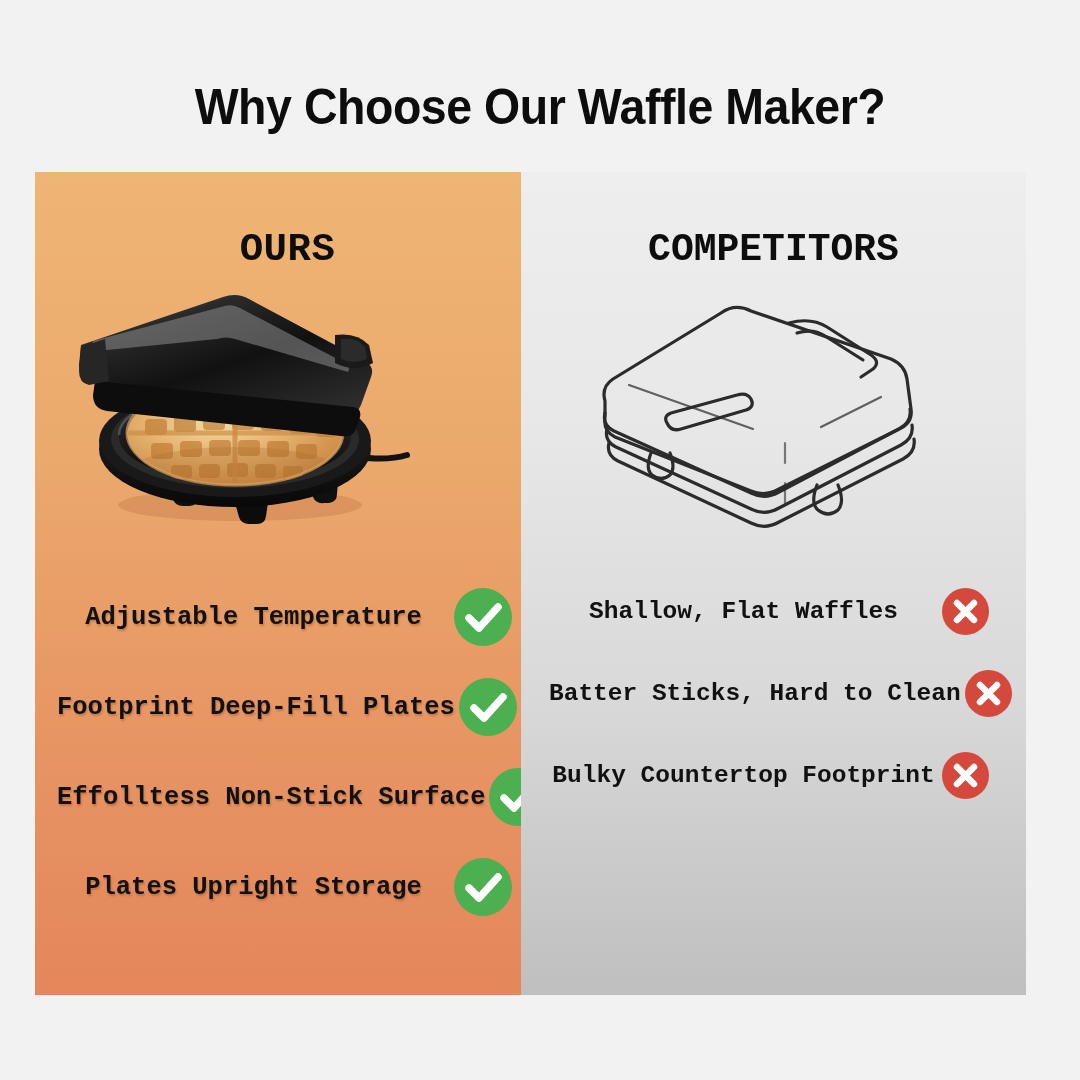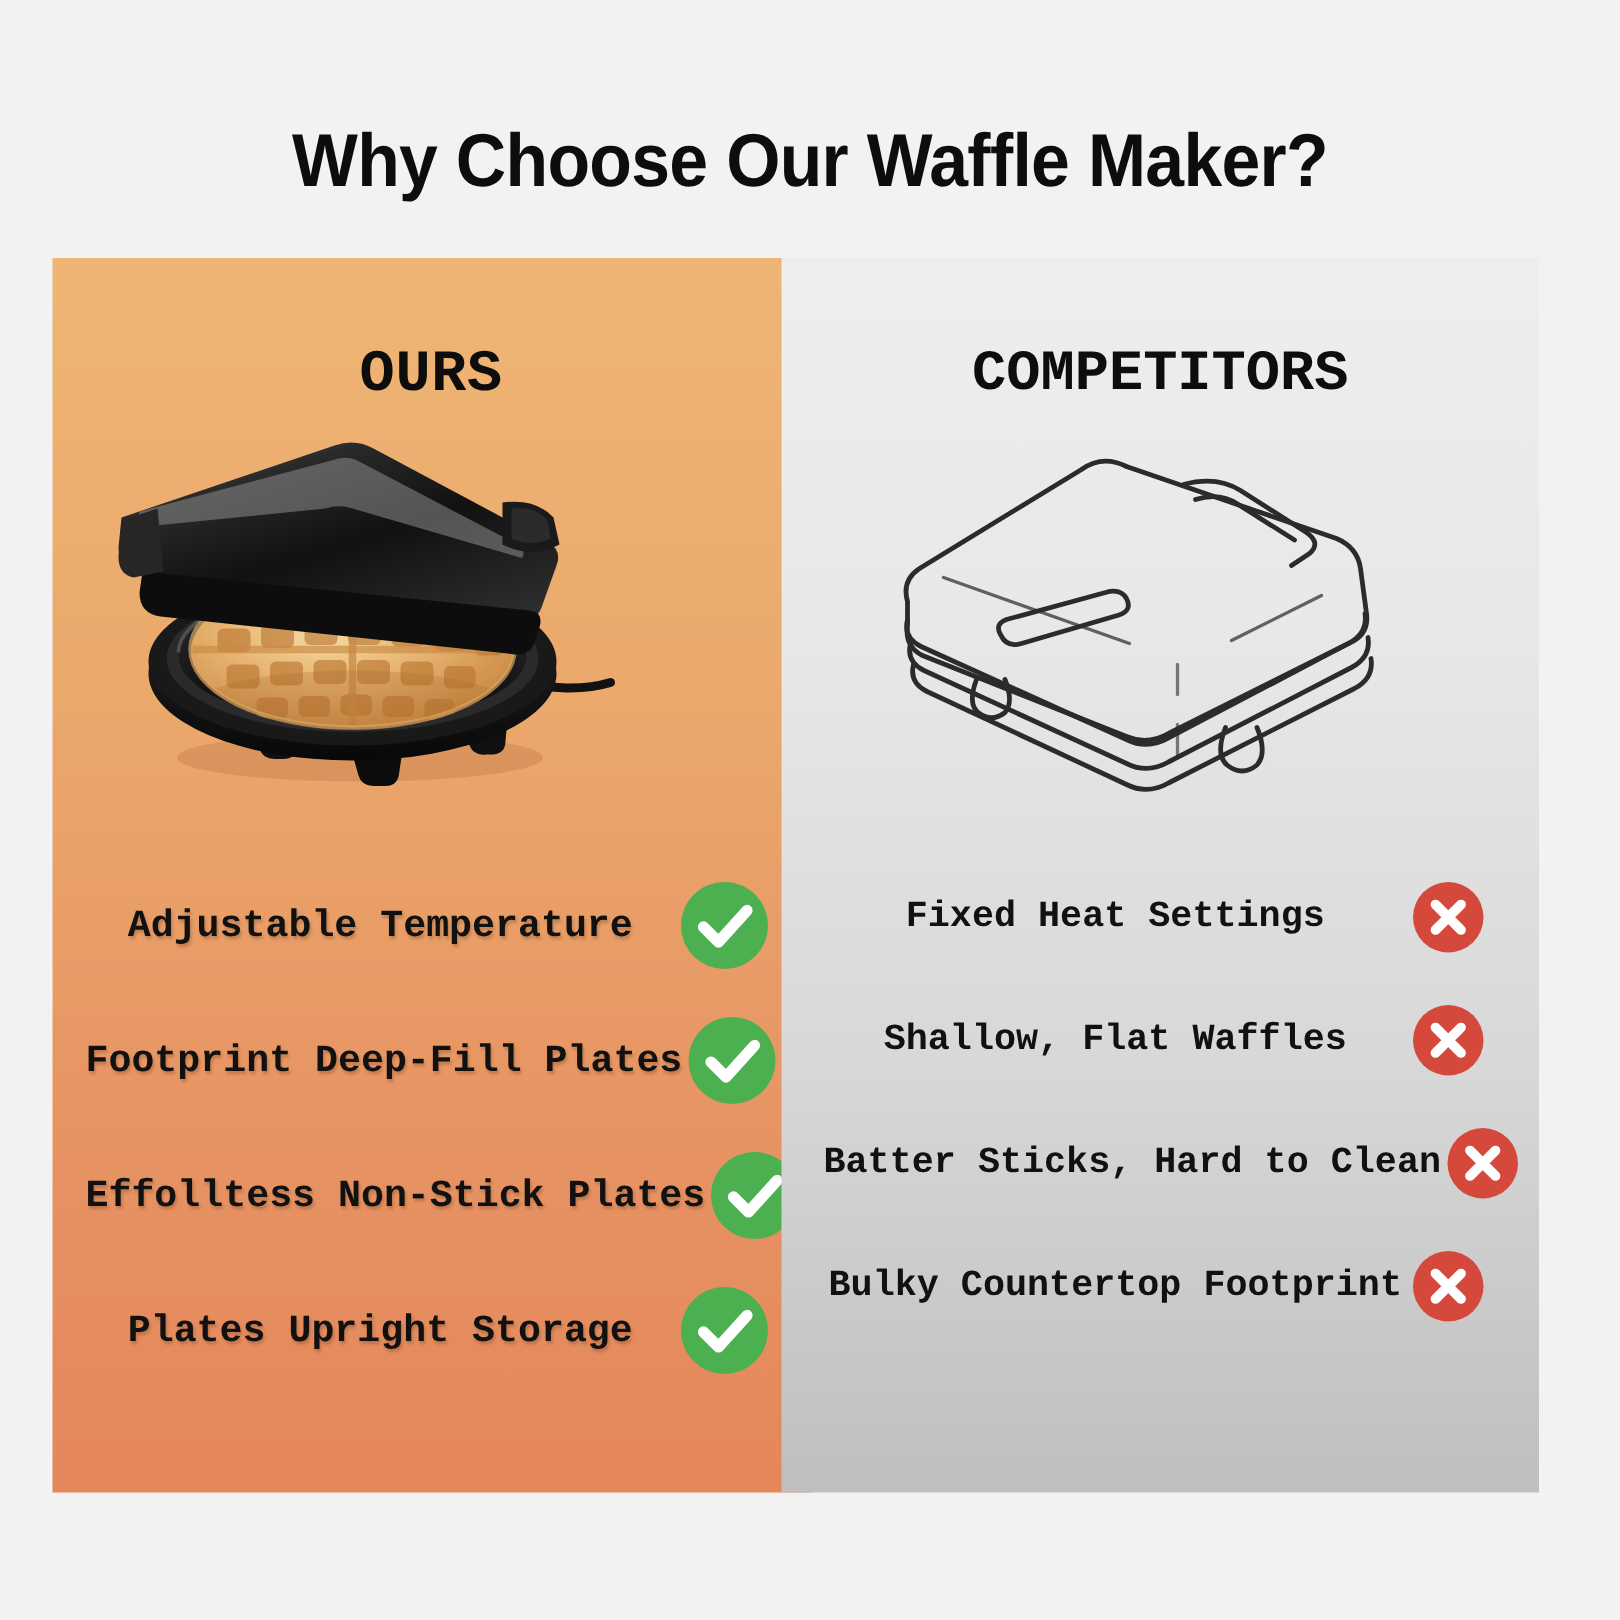--- a/index.html
+++ b/index.html
@@ -250,21 +250,21 @@
     <div class="row">
       <span class="row-label">Footprint Deep-Fill Plates</span>
       <span class="mark mark-check">
         <svg viewBox="0 0 58 58" width="58" height="58" xmlns="http://www.w3.org/2000/svg">
           <path d="M15 30 L25 40 L44 19" stroke="#ffffff" stroke-width="7.5" fill="none" stroke-linecap="round" stroke-linejoin="round"></path>
         </svg>
       </span>
     </div>
 
     <div class="row">
-      <span class="row-label">Effolltess Non-Stick Plates</span>
+      <span class="row-label">Effolltess Non-Stick Surface</span>
       <span class="mark mark-check">
         <svg viewBox="0 0 58 58" width="58" height="58" xmlns="http://www.w3.org/2000/svg">
           <path d="M15 30 L25 40 L44 19" stroke="#ffffff" stroke-width="7.5" fill="none" stroke-linecap="round" stroke-linejoin="round"></path>
         </svg>
       </span>
     </div>
 
     <div class="row">
       <span class="row-label">Plates Upright Storage</span>
       <span class="mark mark-check">
@@ -304,28 +304,20 @@
         <path d="M108 108 L232 152" stroke-width="2.2" opacity="0.72"></path>
         <path d="M300 150 L360 120" stroke-width="2.2" opacity="0.72"></path>
         <path d="M264 166 L264 186" stroke-width="2.2" opacity="0.6"></path>
         <path d="M264 206 L264 226" stroke-width="2.2" opacity="0.6"></path>
       </g>
     </svg>
   </div>
 
   <div class="rows" id="rows-competitors">
 
-    <div class="row">
-      <span class="row-label">Fixed Heat Settings</span>
-      <span class="mark mark-cross">
-        <svg viewBox="0 0 47 47" width="47" height="47" xmlns="http://www.w3.org/2000/svg">
-          <path d="M15 15 L32 32 M32 15 L15 32" stroke="#ffffff" stroke-width="6.5" stroke-linecap="round"></path>
-        </svg>
-      </span>
-    </div>
 
     <div class="row">
       <span class="row-label">Shallow, Flat Waffles</span>
       <span class="mark mark-cross">
         <svg viewBox="0 0 47 47" width="47" height="47" xmlns="http://www.w3.org/2000/svg">
           <path d="M15 15 L32 32 M32 15 L15 32" stroke="#ffffff" stroke-width="6.5" stroke-linecap="round"></path>
         </svg>
       </span>
     </div>
 

